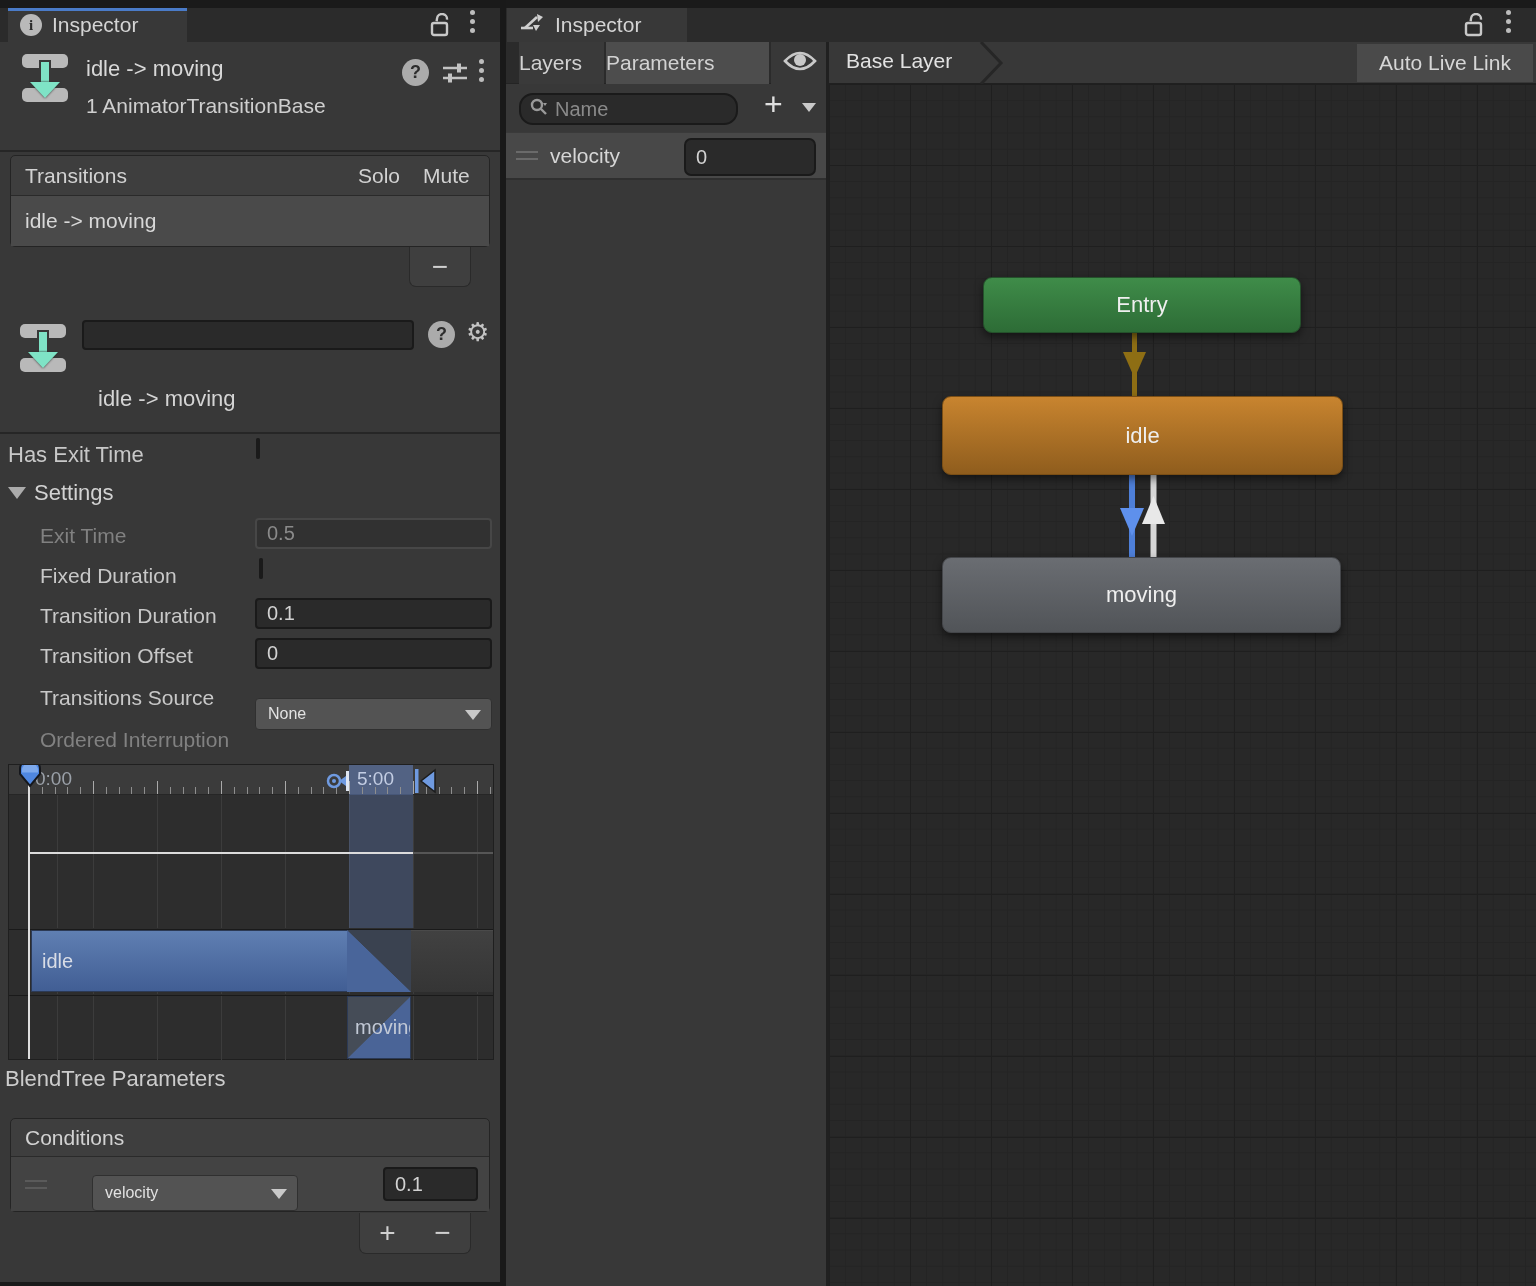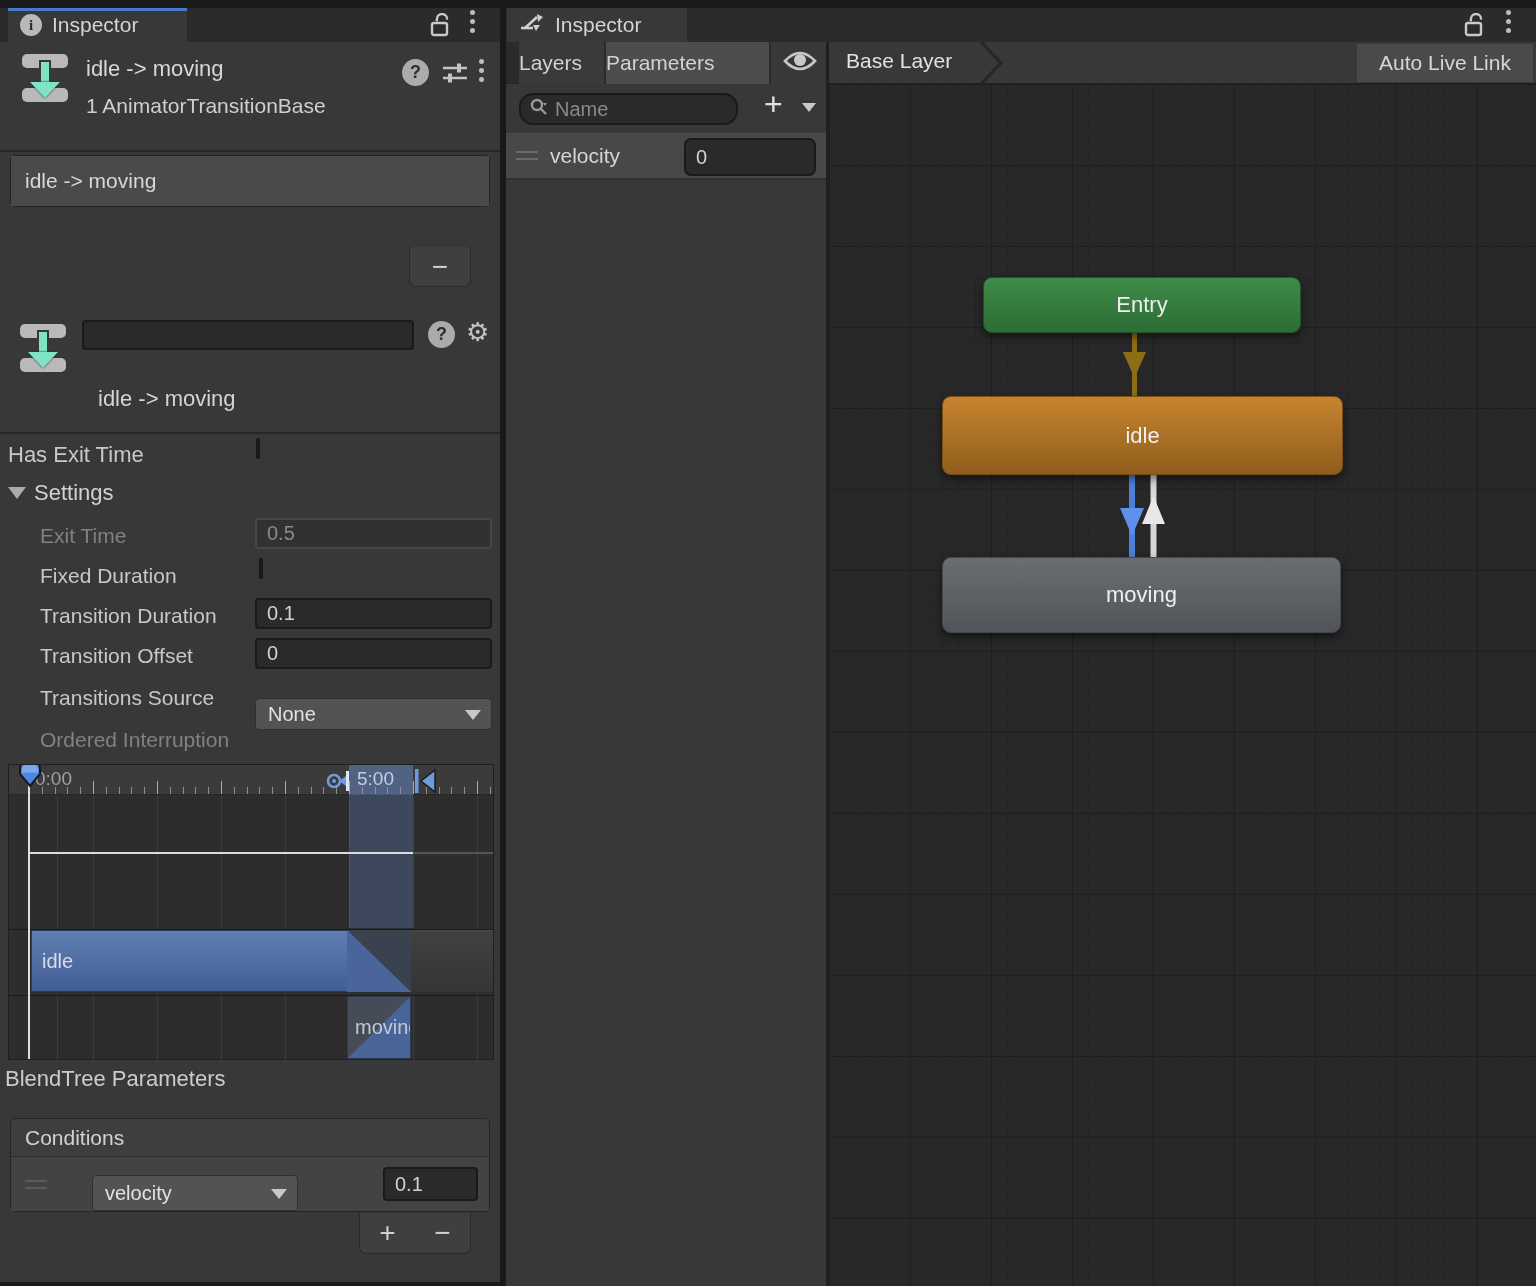--- a/index.html
+++ b/index.html
@@ -40,21 +40,21 @@
   .ibox-head { height:40px; display:flex; align-items:center; padding:0 14px; font-size:21px; color:#d2d2d2; border-bottom:1px solid #2a2a2a; }
   .ibox-row { height:50px; background:#4a4a4a; display:flex; align-items:center; padding:0 14px; font-size:21px; color:#d8d8d8; position:relative; }
   .cb { width:26px; height:26px; background:#2b2b2b; border:2px solid #1a1a1a; border-radius:5px; position:relative; }
   .cb.checked::after { content:"✓"; position:absolute; left:3px; top:-2px; font-size:22px; color:#8f8f8f; }
   .mini-footer { position:absolute; background:#3f3f3f; border:1px solid #2a2a2a; border-top:none; border-radius:0 0 7px 7px; display:flex; align-items:center; justify-content:space-around; color:#d0d0d0; }
   .mini-footer span { font-size:28px; line-height:1; }
 
   
   .ufield { background:#2a2a2a; border:2px solid #1a1a1a; border-radius:4px; color:#d2d2d2; font-size:20px; padding:0 10px; font-family:"Liberation Sans",sans-serif; outline:none; }
   .ufield:disabled, .ufield.disabled { background:#313131; border-color:#474747; color:#8a8a8a; }
-  .udrop { background:#535353; border:1px solid #303030; border-radius:4px; color:#e2e2e2; font-size:20px; display:flex; align-items:center; padding:0 12px; position:relative; }
+  .udrop { background:#535353; border:1px solid #303030; border-radius:4px; color:#e2e2e2; font-size:16px; display:flex; align-items:center; padding:0 12px; position:relative; }
   .udrop .caret { position:absolute; right:10px; top:50%; margin-top:-4px; }
   .caret { width:0; height:0; border-left:8px solid transparent; border-right:8px solid transparent; border-top:10px solid #c9c9c9; }
   .prop-label { font-size:21px; color:#c8c8c8; white-space:nowrap; overflow:hidden; }
   .prop-label.dim { color:#818181; }
   .foldout-tri { width:0; height:0; border-left:9px solid transparent; border-right:9px solid transparent; border-top:12px solid #ababab; }
   .drag-handle { width:22px; height:9px; border-top:2px solid #6a6a6a; border-bottom:2px solid #6a6a6a; }
 
   
   .timeline { position:absolute; left:8px; top:722px; width:486px; height:296px; border:1px solid #1f1f1f; background:#2d2d2d; }
   .tl-ruler { position:absolute; left:0; top:0; width:100%; height:30px; background:#3b3b3b; border-bottom:1px solid #262626; }
@@ -185,20 +185,25 @@
   <span class="abs kebab" style="left:479px; top:17px;">
       <i></i>
       <i></i>
       <i></i>
     </span>
 
   <div class="abs" style="left:0; top:108px; width:500px; height:2px; background:#262626;"></div>
 
   
   <div class="ibox" style="top:113px;">
+    <div class="ibox-head">
+      <span>Transitions</span>
+      <span class="abs" style="left:347px;">Solo</span>
+      <span class="abs" style="left:412px;">Mute</span>
+    </div>
     <div class="ibox-row">
       <span>idle -&gt; moving</span>
       <span class="cb abs" style="left:346px; top:11px;"></span>
       <span class="cb abs" style="left:410px; top:11px;"></span>
     </div>
     <div class="mini-footer" style="right:18px; top:91px; width:62px; height:40px;">
       <span>−</span>
     </div>
   </div>
 

